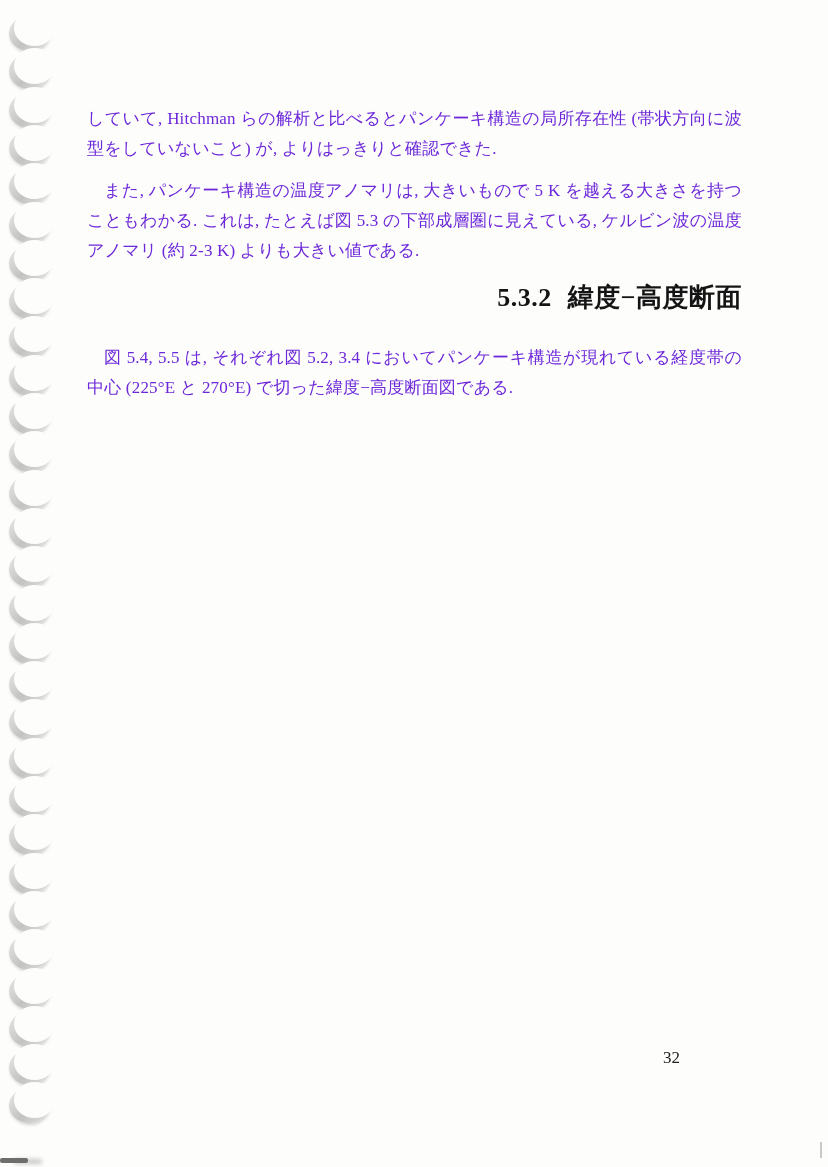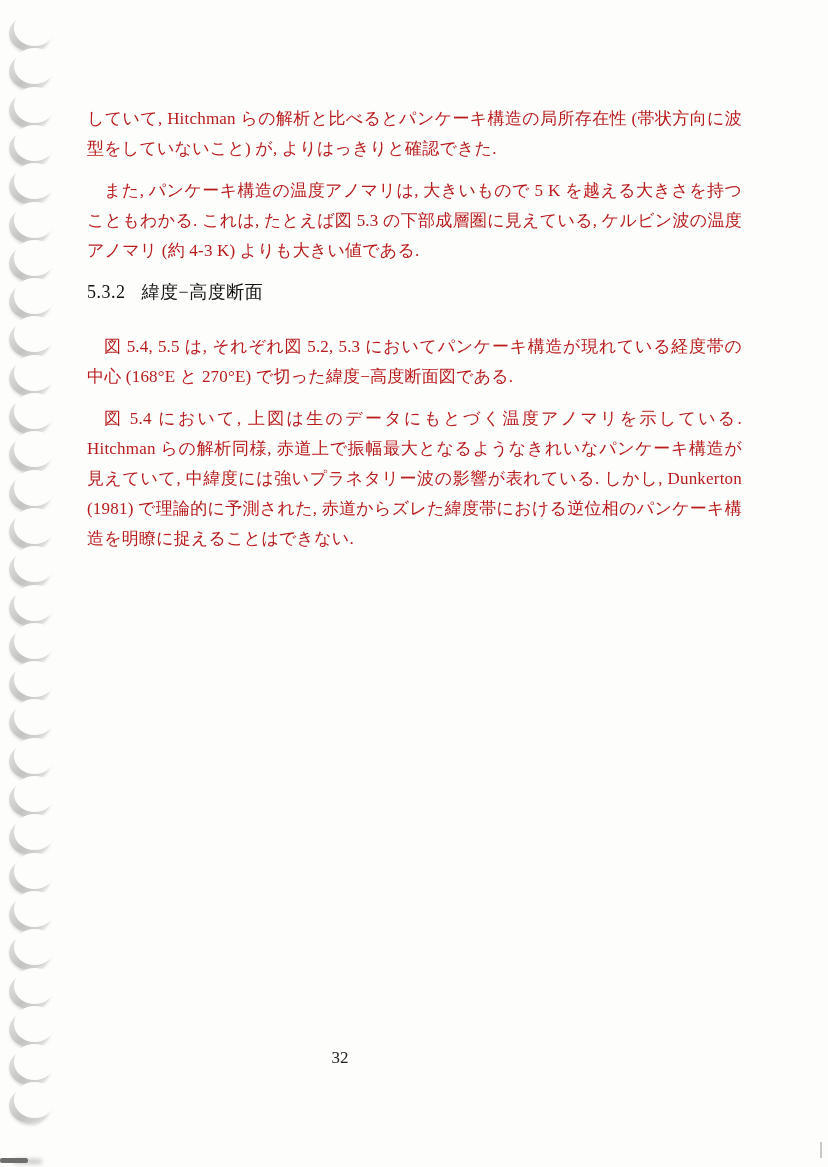--- a/index.html
+++ b/index.html
@@ -21,40 +21,41 @@
     top: 104px;
     width: 655px;
   }
 
   p.body-par {
     font-size: 17px;
     line-height: 30px;
     text-align: justify;
     letter-spacing: 0.2px;
     margin-bottom: 12px;
-    color: #b91c1c;
+    color: #6d28d9;
   }
   p.body-par.indent { text-indent: 1em; }
 
   h3.section-heading {
-    font-size: 18px;
-    font-weight: normal;
+    font-size: 26px;
+    font-weight: bold;
     margin-top: 14px;
     margin-bottom: 28px;
     letter-spacing: 0.5px;
     color: #141414;
+    text-align: right;
   }
   h3.section-heading .sec-num { margin-right: 16px; }
 
   .page-number {
     position: absolute;
     left: 0;
     top: 1048px;
     width: 680px;
-    text-align: center;
+    text-align: right;
     font-size: 17px;
     color: #222;
   }
 
   
   .holes { position: absolute; left: 0; top: 0; width: 60px; height: 1167px; }
   .hole {
     position: absolute;
     left: 9px;
     width: 40px;
@@ -126,29 +127,28 @@
     <div class="hole" style="top: 973.5px;"></div>
     <div class="hole" style="top: 1011.8px;"></div>
     <div class="hole" style="top: 1050.1px;"></div>
     <div class="hole" style="top: 1088.4px;"></div>
   </div>
 
 <div class="content">
 
   <p class="body-par">していて, Hitchman らの解析と比べるとパンケーキ構造の局所存在性 (帯状方向に波型をしていないこと) が, よりはっきりと確認できた.</p>
 
-  <p class="body-par indent">また, パンケーキ構造の温度アノマリは, 大きいもので 5 K を越える大きさを持つこともわかる. これは, たとえば図 5.3 の下部成層圏に見えている, ケルビン波の温度アノマリ (約 4-3 K) よりも大きい値である.</p>
+  <p class="body-par indent">また, パンケーキ構造の温度アノマリは, 大きいもので 5 K を越える大きさを持つこともわかる. これは, たとえば図 5.3 の下部成層圏に見えている, ケルビン波の温度アノマリ (約 2-3 K) よりも大きい値である.</p>
 
   <h3 class="section-heading">
     <span class="sec-num">5.3.2</span><span>緯度−高度断面</span>
   </h3>
 
-  <p class="body-par indent">図 5.4, 5.5 は, それぞれ図 5.2, 5.3 においてパンケーキ構造が現れている経度帯の中心 (168°E と 270°E) で切った緯度−高度断面図である.</p>
+  <p class="body-par indent">図 5.4, 5.5 は, それぞれ図 5.2, 3.4 においてパンケーキ構造が現れている経度帯の中心 (225°E と 270°E) で切った緯度−高度断面図である.</p>
 
-  <p class="body-par indent">図 5.4 において, 上図は生のデータにもとづく温度アノマリを示している. Hitchman らの解析同様, 赤道上で振幅最大となるようなきれいなパンケーキ構造が見えていて, 中緯度には強いプラネタリー波の影響が表れている. しかし, Dunkerton (1981) で理論的に予測された, 赤道からズレた緯度帯における逆位相のパンケーキ構造を明瞭に捉えることはできない.</p>
 
 
 
 
 
 </div>
 
 <div class="page-number">32</div>
 
 <div class="smudge-bottom-left"></div>

